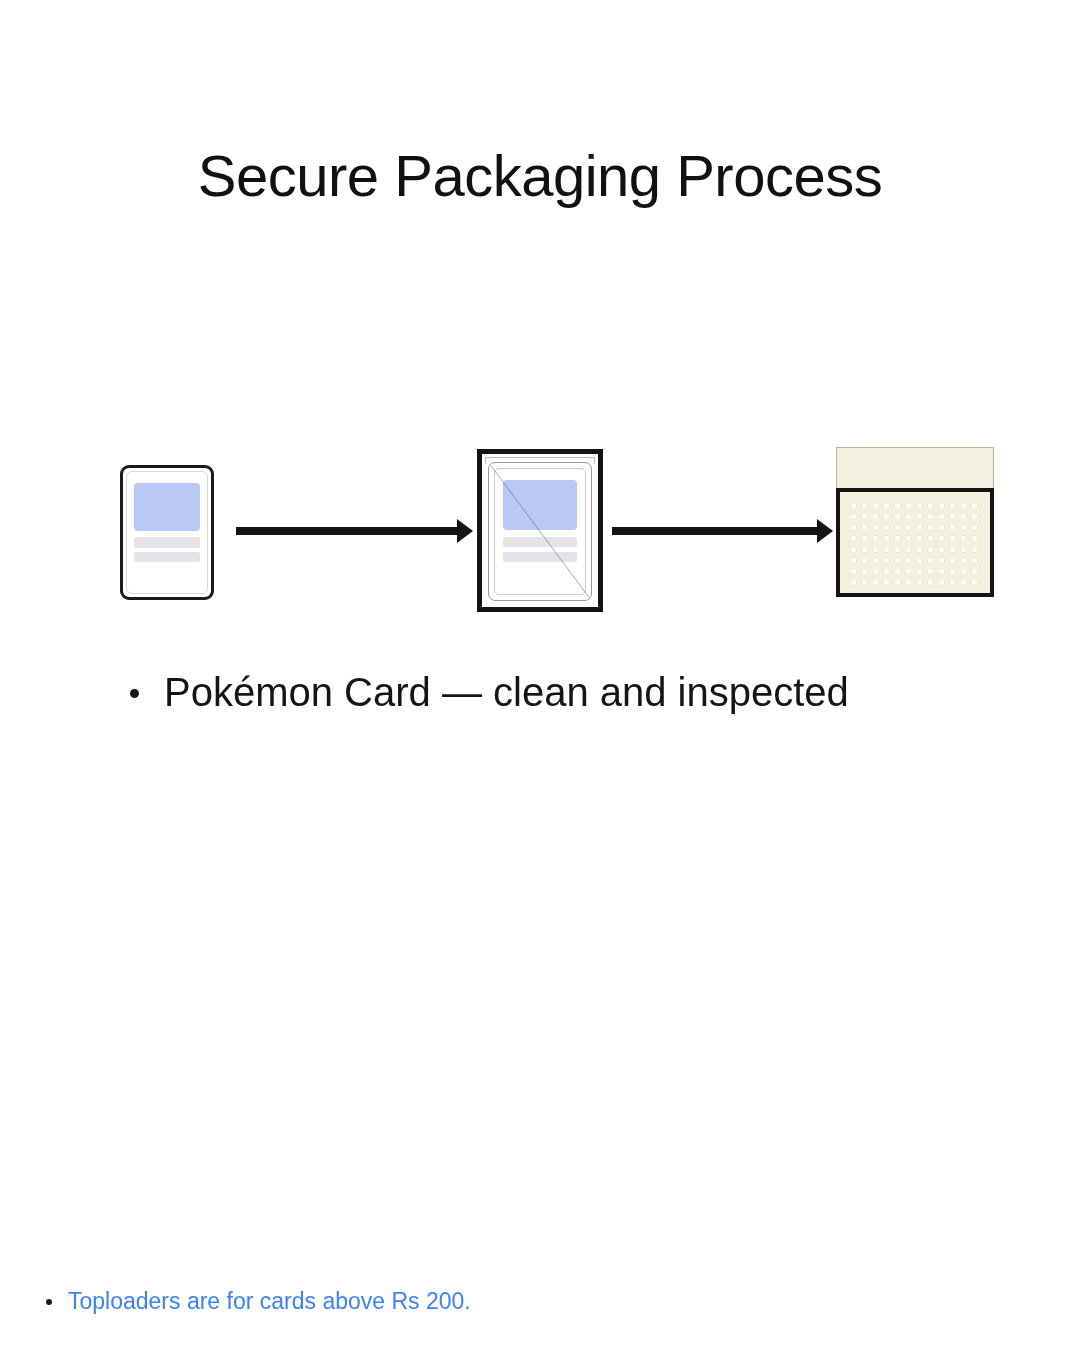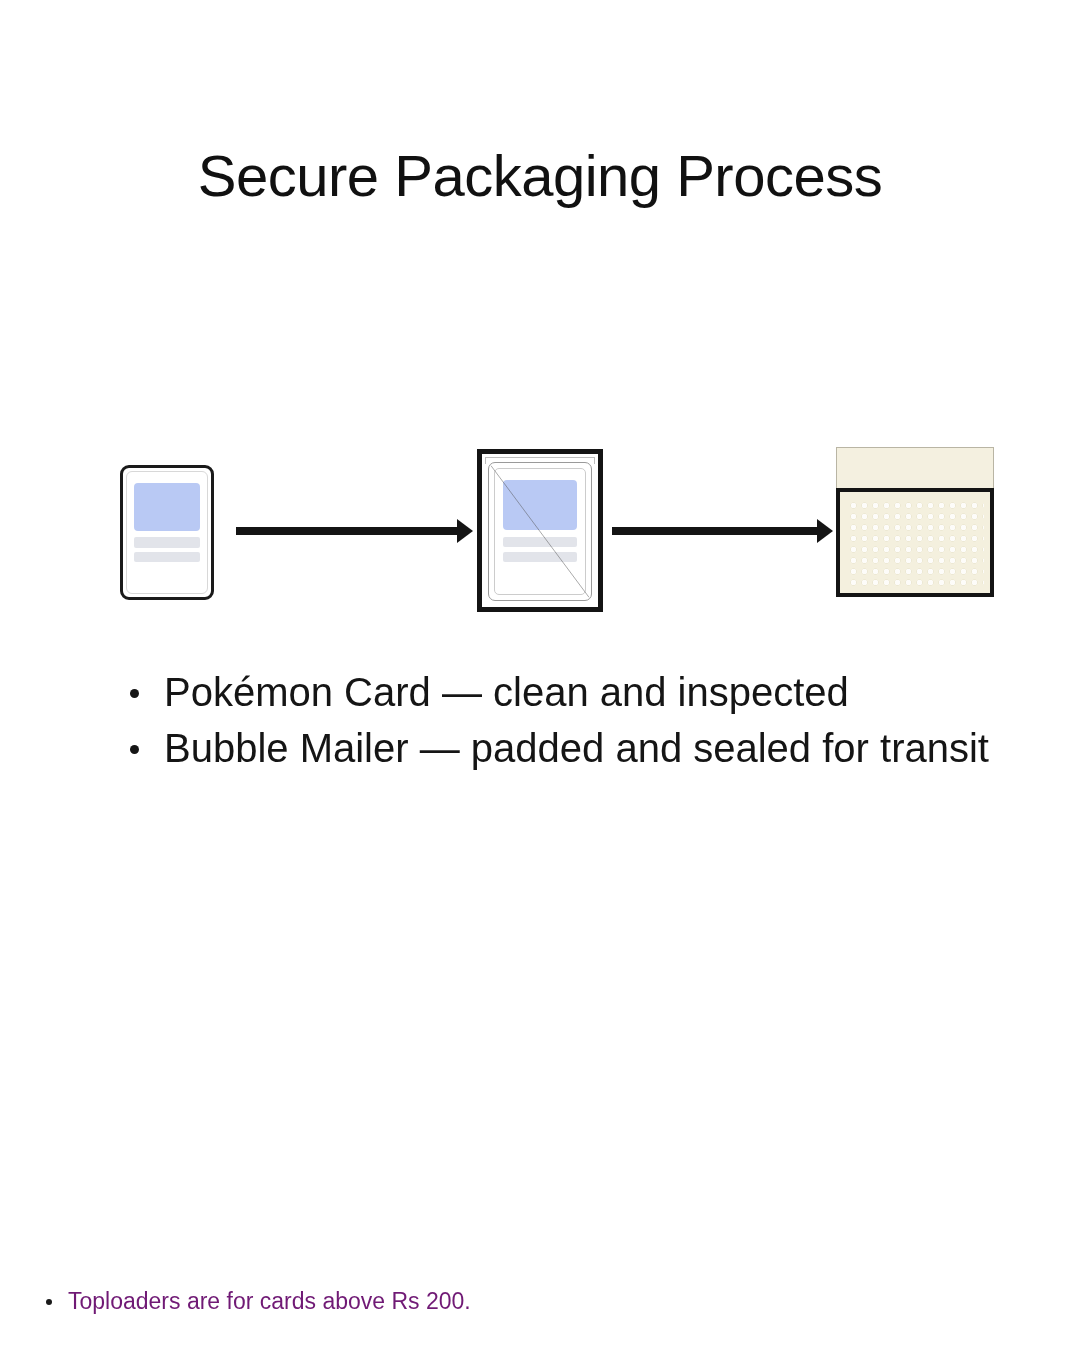--- a/index.html
+++ b/index.html
@@ -235,21 +235,21 @@
     width: 900px;
     list-style: none;
     margin: 0;
     padding: 0;
   }
   .footnote li {
     position: relative;
     padding-left: 32px;
     font-size: 23px;
     line-height: 32px;
-    color: #701a75;
+    color: #3b82f6;
     white-space: nowrap;
   }
   .footnote li::before {
     content: "";
     position: absolute;
     left: 10px;
     top: 14px;
     width: 6px;
     height: 6px;
     border-radius: 50%;
@@ -293,18 +293,17 @@
     <div class="mailer-flap"></div>
     <div class="mailer-body">
       <div class="mailer-bubbles"></div>
     </div>
   </div>
 
 </div>
 
 <ul class="bullets">
   <li><span>Pokémon Card — clean and inspected</span></li>
-  <li><span>Bubble Mailer — padded and sealed for transit</span></li>
 </ul>
 
 <ul class="footnote">
   <li><span>Toploaders are for cards above Rs 200.</span></li>
 </ul>
 
 </body></html>

